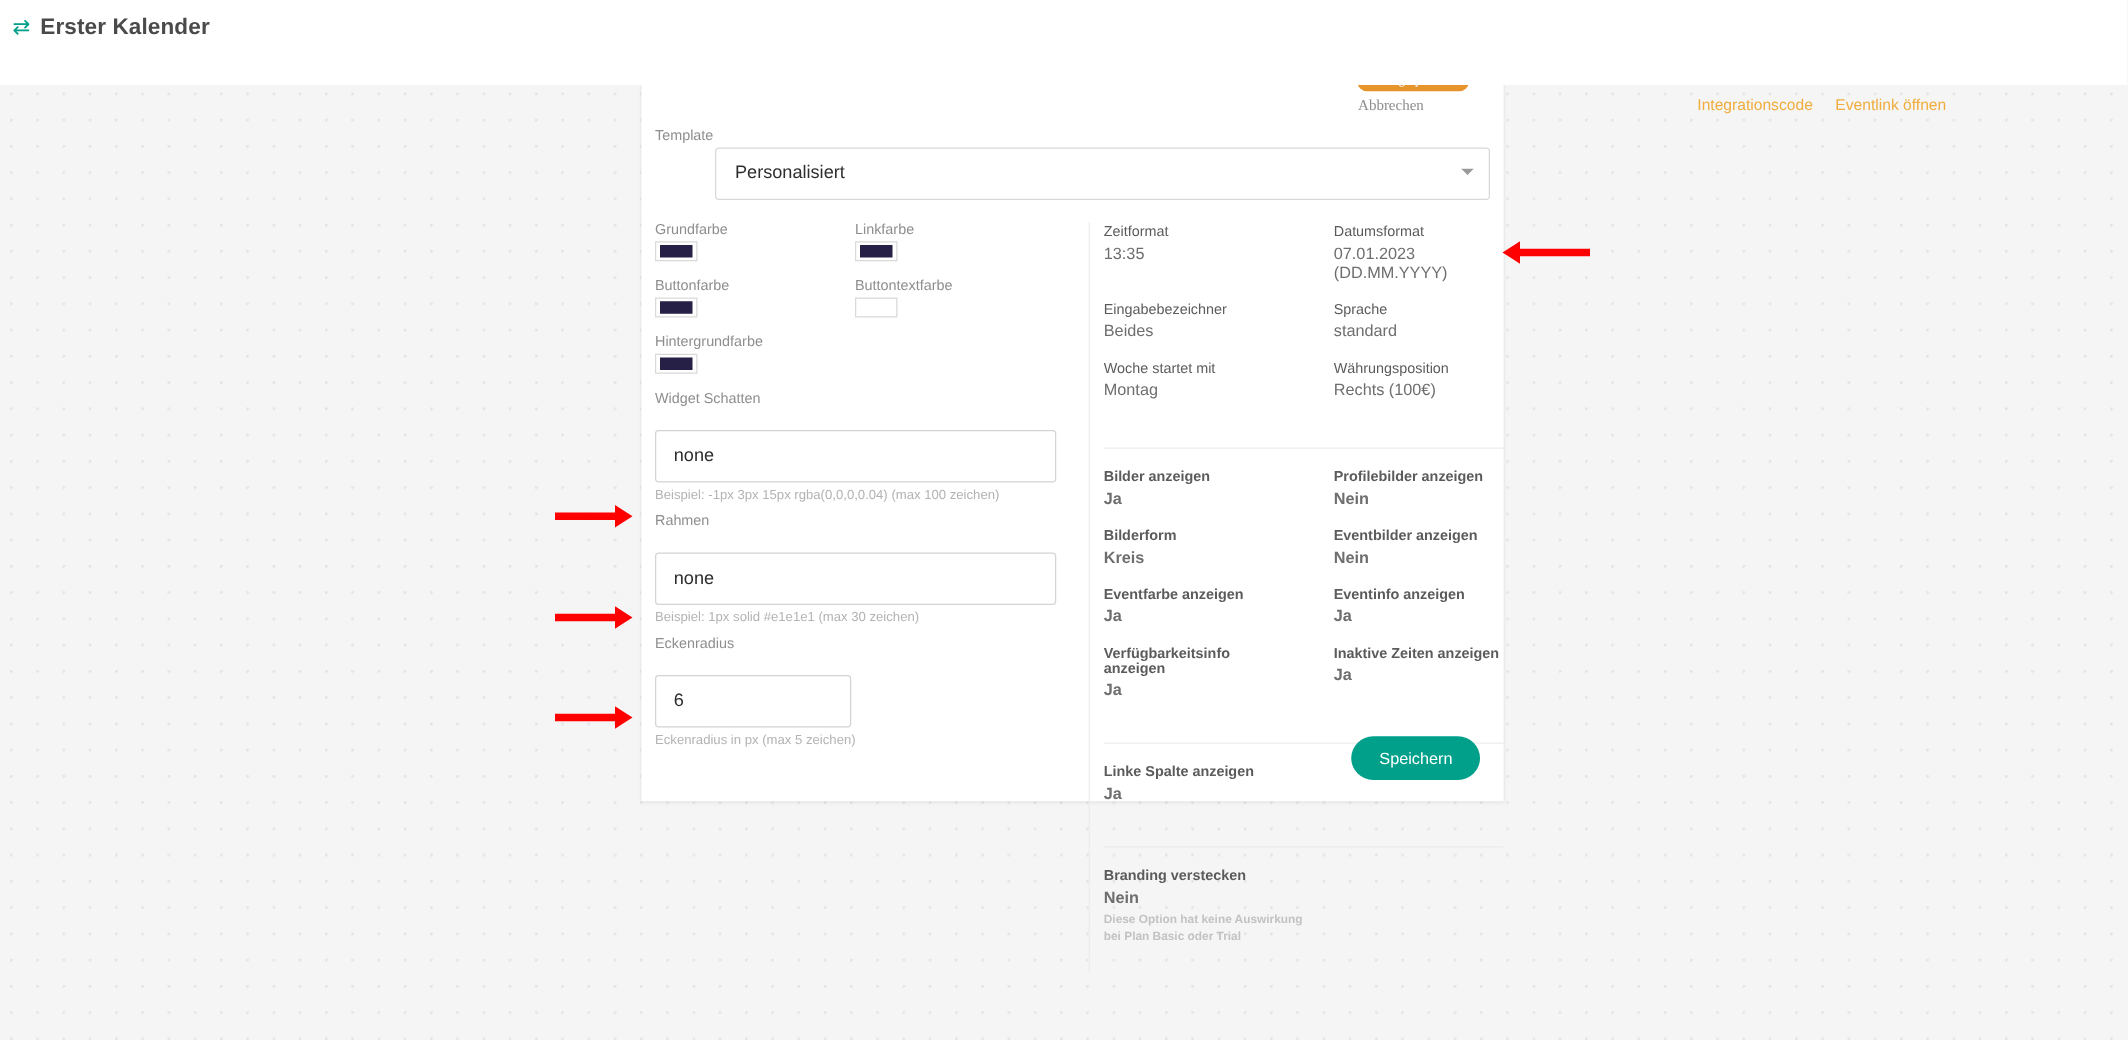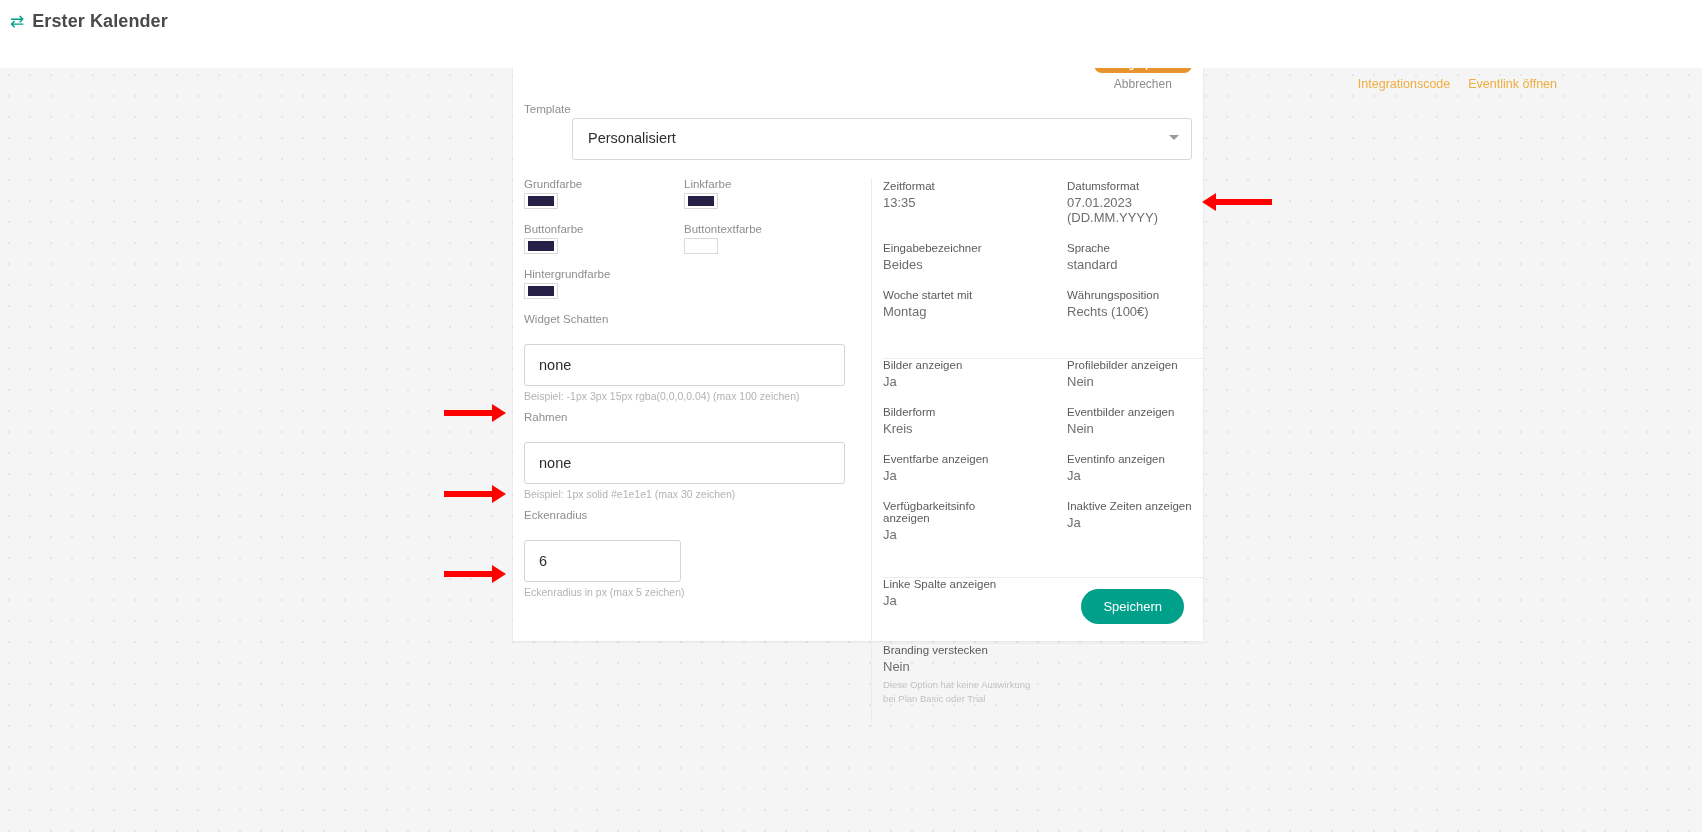--- a/index.html
+++ b/index.html
@@ -127,22 +127,23 @@
     width: 690px;
     height: 598px;
     background: #ffffff;
     box-shadow: 0 1px 3px rgba(0,0,0,.06), 0 0 1px rgba(0,0,0,.10);
   }
 
   
   #status-cluster {
     position: absolute;
     top: 11px;
-    right: 11px;
-    text-align: center;
+    right: 28px;
+    text-align: left;
+    font-family: Liberation Serif, serif;
   }
 
   #unsaved-badge {
     display: inline-block;
     background: #e8942d;
     color: #ffffff;
     font-size: 9.5px;
     font-weight: bold;
     border-radius: 9px;
     padding: 2.5px 9px 3px 9px;
@@ -267,20 +268,22 @@
     color: #b3b3b3;
     margin-top: 4px;
     margin-bottom: 9px;
   }
 
   
   .info-group { padding: 0 0 4px 0; }
 
   .info-group + .info-group {
     border-top: 1px solid #ececec;
+    padding-top: 17px;
+    font-weight: bold;
   }
 
   .info-row {
     display: flex;
     margin-bottom: 17px;
     gap: 48px;
   }
 
   .info-cell { width: 160px; }
 

